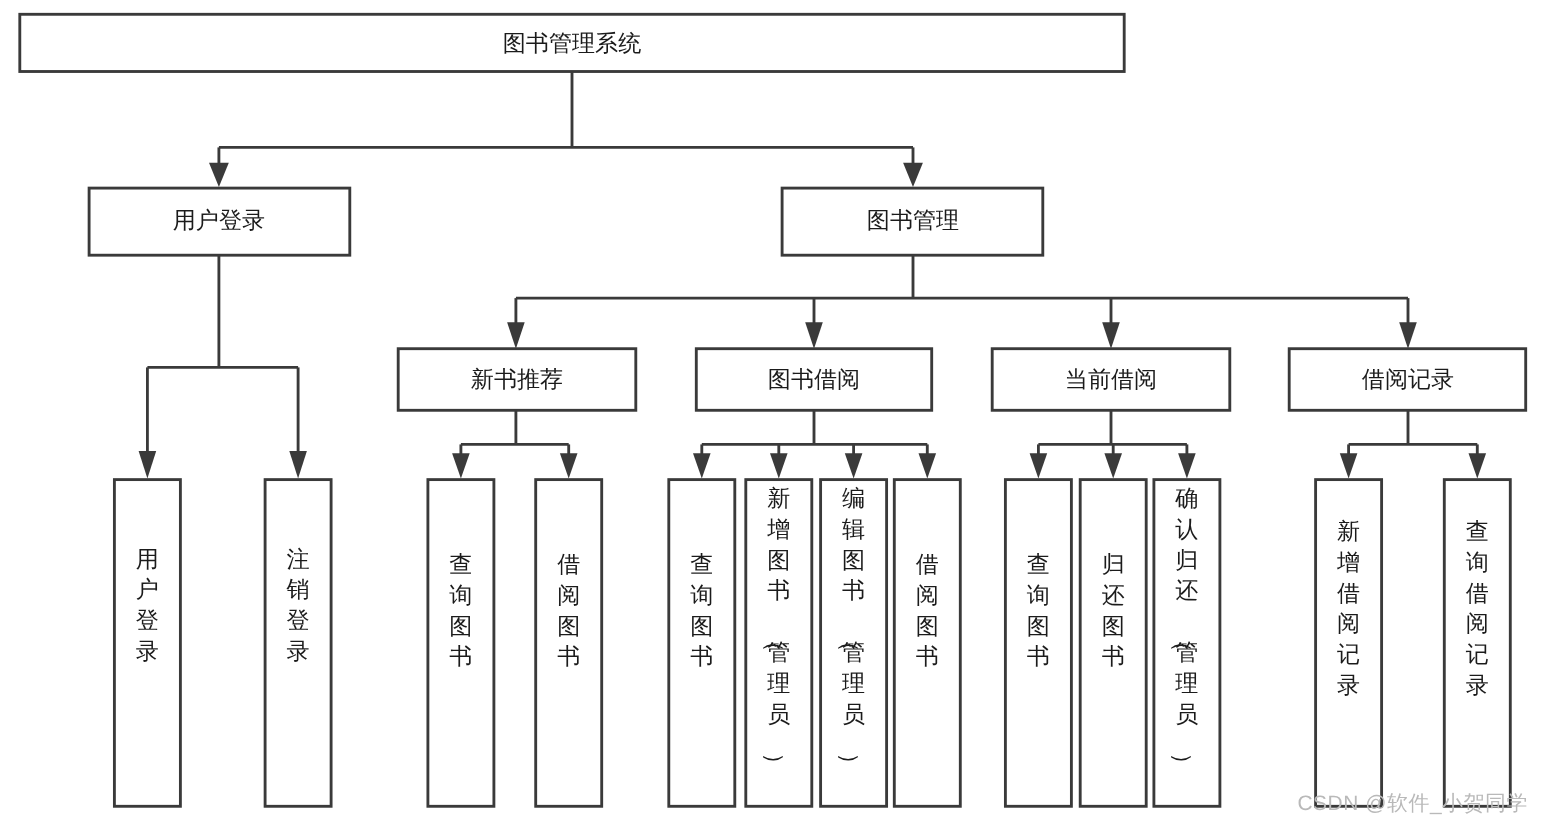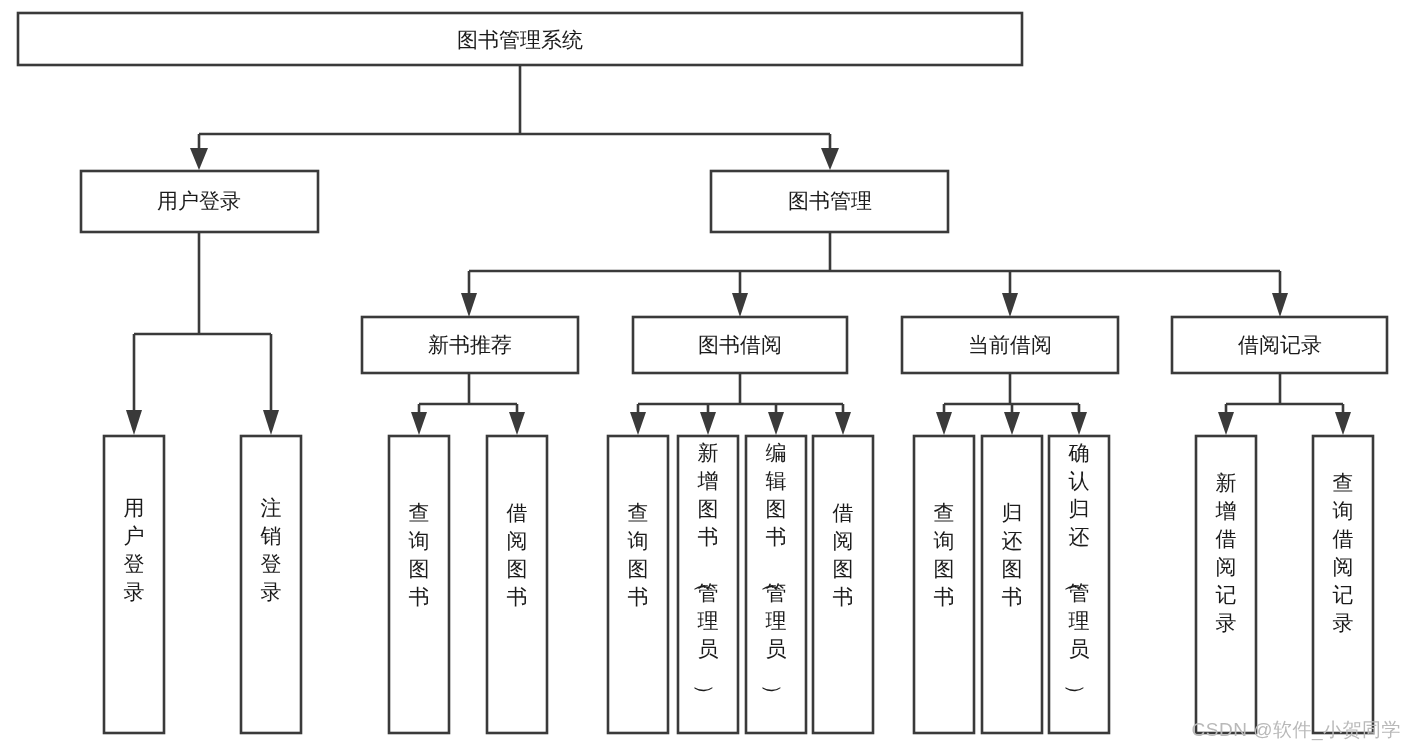--- a/index.html
+++ b/index.html
@@ -48,21 +48,21 @@
     dominant-baseline: middle;
   }
   .node-label-v {
     font-family: "Liberation Sans", "DejaVu Sans", sans-serif;
     font-size: 21px;
     fill: #1b1b1b;
     text-anchor: middle;
   }
   .watermark-text {
     position: absolute;
-    right: 4px;
+    right: 16px;
     bottom: 4px;
     font-family: "Liberation Sans", "DejaVu Sans", sans-serif;
     font-size: 19px;
     color: #b9b9b9;
     white-space: nowrap;
     letter-spacing: 0.5px;
     user-select: none;
   }
 </style>
 </head>

